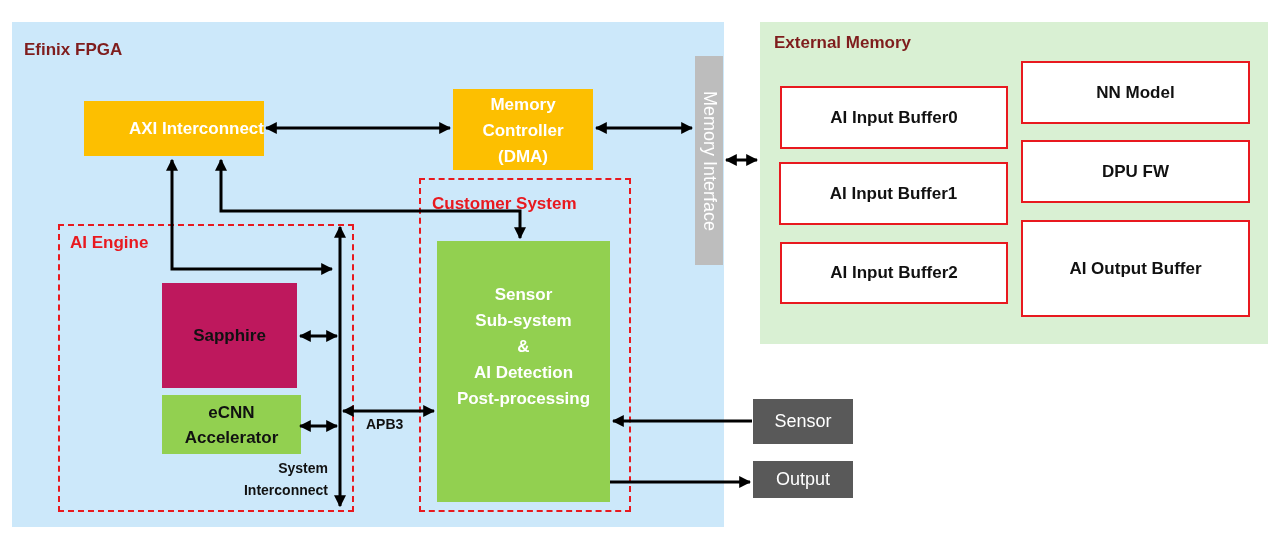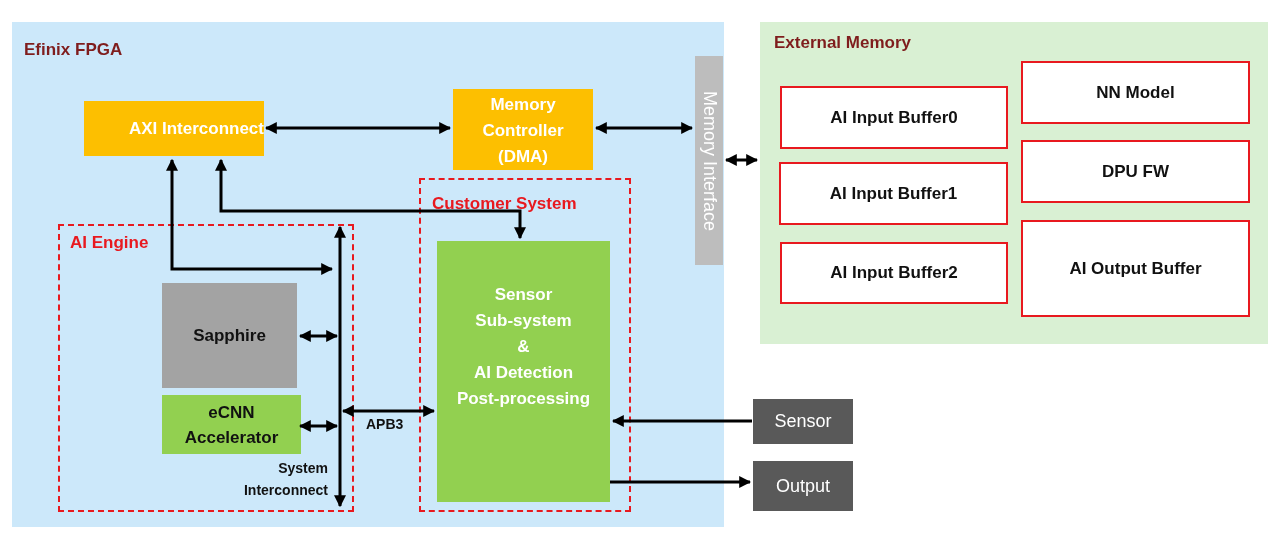--- a/index.html
+++ b/index.html
@@ -3,21 +3,21 @@
 <meta charset="utf-8">
 <style>
   html,body{margin:0;padding:0;background:#fff;}
   body{width:1280px;height:555px;position:relative;overflow:hidden;font-family:"Liberation Sans","DejaVu Sans",sans-serif;}
   .abs{position:absolute;box-sizing:border-box;}
   .fpga{left:12px;top:22px;width:712px;height:505px;background:#cce8fa;}
   .extmem{left:760px;top:22px;width:508px;height:322px;background:#d9f0d3;}
   .title{font-weight:bold;font-size:17px;color:#7f1d1d;}
   .orange{background:#fdbf00;color:#fff;font-weight:bold;font-size:17px;display:flex;align-items:center;justify-content:flex-end;text-align:center;line-height:26px;}
   .green{background:#92d050;font-weight:bold;font-size:17px;display:flex;align-items:center;justify-content:center;text-align:center;}
-  .white{background:#a3a3a3;color:#111;font-weight:bold;font-size:17px;display:flex;align-items:center;justify-content:center;}
+  .white{background:#be185d;color:#111;font-weight:bold;font-size:17px;display:flex;align-items:center;justify-content:center;}
   .dash{border:2px dashed #e8191f;}
   .redlbl{color:#e8191f;font-weight:bold;font-size:17px;}
   .memif{left:695px;top:56px;width:28px;height:209px;background:#bdbdbd;}
   .memif span{position:absolute;left:50%;top:50%;transform:translate(-50%,-50%) rotate(90deg);white-space:nowrap;color:#fff;font-size:18px;}
   .buf{background:#fff;border:2px solid #e8191f;display:flex;align-items:center;justify-content:center;font-weight:bold;font-size:17px;color:#111;}
   .dark{background:#595959;color:#fff;font-size:18px;display:flex;align-items:center;justify-content:center;}
   .lbl{font-weight:bold;font-size:14px;color:#111;text-align:right;line-height:22px;}
   svg.wires{position:absolute;left:0;top:0;pointer-events:none;}
 </style>
 </head>
@@ -58,21 +58,21 @@
 
 <div class="abs green" style="left:437px;top:241px;width:173px;height:261px;flex-direction:column;color:#fff;line-height:26px;padding-bottom:50px;">
   <div>Sensor</div>
   <div>Sub-system</div>
   <div>&amp;</div>
   <div>AI Detection</div>
   <div>Post-processing</div>
 </div>
 
 <div class="abs dark" style="left:753px;top:399px;width:100px;height:45px;">Sensor</div>
-<div class="abs dark" style="left:753px;top:461px;width:100px;height:50px;">Output</div>
+<div class="abs dark" style="left:753px;top:461px;width:100px;height:37px;">Output</div>
 
 <div class="abs extmem"></div>
 <div class="abs title" style="left:774px;top:33px;">External Memory</div>
 
 <div class="abs buf" style="left:780px;top:86px;width:228px;height:63px;">AI Input Buffer0</div>
 <div class="abs buf" style="left:779px;top:162px;width:229px;height:63px;">AI Input Buffer1</div>
 <div class="abs buf" style="left:780px;top:242px;width:228px;height:62px;">AI Input Buffer2</div>
 
 <div class="abs buf" style="left:1021px;top:61px;width:229px;height:63px;">NN Model</div>
 <div class="abs buf" style="left:1021px;top:140px;width:229px;height:63px;">DPU FW</div>

